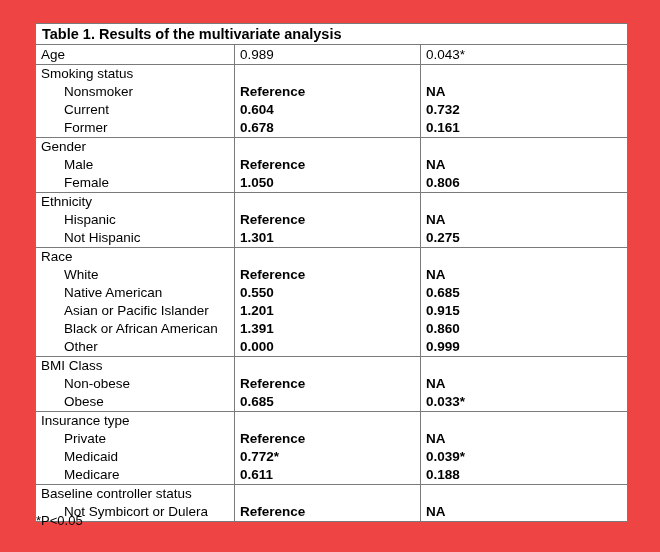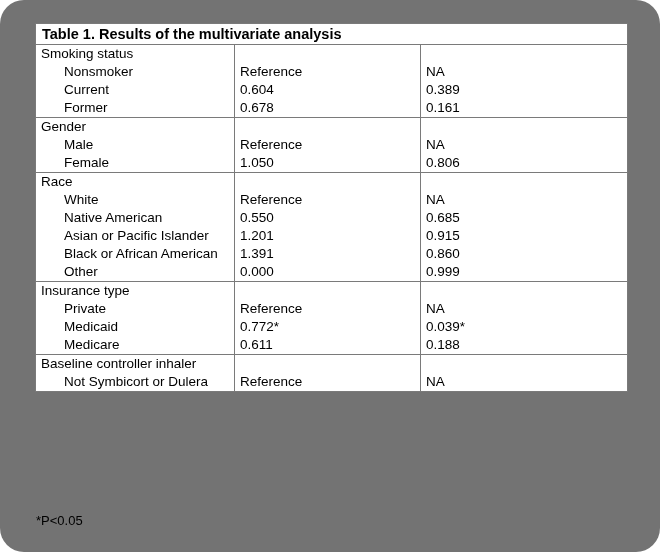--- a/index.html
+++ b/index.html
@@ -13,22 +13,21 @@
     font-family: "Liberation Sans", sans-serif;
     color: #000000;
     -webkit-font-smoothing: antialiased;
     overflow: hidden;
   }
 
   .page {
     position: relative;
     width: 660px;
     height: 552px;
-    background: #737373;
-    border-radius: 24px;
+    background: #ef4444;
   }
 
   .table-wrap {
     position: absolute;
     left: 35px;
     top: 23px;
     width: 592px;
   }
 
   table.results {
@@ -101,20 +100,21 @@
   .val-blank {
     display: block;
     line-height: 18px;
     height: 18px;
   }
   .val {
     display: block;
     line-height: 18px;
     height: 18px;
     white-space: nowrap;
+    font-weight: bold;
   }
 
   
   tr.sep-top > td {
     border-top: 1px solid #6e6e6e;
   }
 
   .footnote {
     position: absolute;
     left: 36px;
@@ -138,38 +138,43 @@
         <col class="c-or">
         <col class="c-p">
       </colgroup>
       <tbody>
 
         <tr class="title-row">
           <td colspan="3">Table 1. Results of the multivariate analysis</td>
         </tr>
 
 
+        <tr class="single-row sep-top">
+          <td>Age</td>
+          <td>0.989</td>
+          <td>0.043*</td>
+        </tr>
 
         <tr class="sep-top">
           <td class="group-cell">
             <span class="grp-label">Smoking status</span>
             <span class="sub-label">Nonsmoker</span>
             <span class="sub-label">Current</span>
             <span class="sub-label">Former</span>
           </td>
           <td class="group-cell">
             <span class="val-blank">&nbsp;</span>
             <span class="val">Reference</span>
             <span class="val">0.604</span>
             <span class="val">0.678</span>
           </td>
           <td class="group-cell">
             <span class="val-blank">&nbsp;</span>
             <span class="val">NA</span>
-            <span class="val">0.389</span>
+            <span class="val">0.732</span>
             <span class="val">0.161</span>
           </td>
         </tr>
 
         <tr class="sep-top">
           <td class="group-cell">
             <span class="grp-label">Gender</span>
             <span class="sub-label">Male</span>
             <span class="sub-label">Female</span>
           </td>
@@ -178,20 +183,37 @@
             <span class="val">Reference</span>
             <span class="val">1.050</span>
           </td>
           <td class="group-cell">
             <span class="val-blank">&nbsp;</span>
             <span class="val">NA</span>
             <span class="val">0.806</span>
           </td>
         </tr>
 
+        <tr class="sep-top">
+          <td class="group-cell">
+            <span class="grp-label">Ethnicity</span>
+            <span class="sub-label">Hispanic</span>
+            <span class="sub-label">Not Hispanic</span>
+          </td>
+          <td class="group-cell">
+            <span class="val-blank">&nbsp;</span>
+            <span class="val">Reference</span>
+            <span class="val">1.301</span>
+          </td>
+          <td class="group-cell">
+            <span class="val-blank">&nbsp;</span>
+            <span class="val">NA</span>
+            <span class="val">0.275</span>
+          </td>
+        </tr>
 
         <tr class="sep-top">
           <td class="group-cell">
             <span class="grp-label">Race</span>
             <span class="sub-label">White</span>
             <span class="sub-label">Native American</span>
             <span class="sub-label">Asian or Pacific Islander</span>
             <span class="sub-label">Black or African American</span>
             <span class="sub-label">Other</span>
           </td>
@@ -206,20 +228,37 @@
           <td class="group-cell">
             <span class="val-blank">&nbsp;</span>
             <span class="val">NA</span>
             <span class="val">0.685</span>
             <span class="val">0.915</span>
             <span class="val">0.860</span>
             <span class="val">0.999</span>
           </td>
         </tr>
 
+        <tr class="sep-top">
+          <td class="group-cell">
+            <span class="grp-label">BMI Class</span>
+            <span class="sub-label">Non-obese</span>
+            <span class="sub-label">Obese</span>
+          </td>
+          <td class="group-cell">
+            <span class="val-blank">&nbsp;</span>
+            <span class="val">Reference</span>
+            <span class="val">0.685</span>
+          </td>
+          <td class="group-cell">
+            <span class="val-blank">&nbsp;</span>
+            <span class="val">NA</span>
+            <span class="val">0.033*</span>
+          </td>
+        </tr>
 
 
         <tr class="sep-top">
           <td class="group-cell">
             <span class="grp-label">Insurance type</span>
             <span class="sub-label">Private</span>
             <span class="sub-label">Medicaid</span>
             <span class="sub-label">Medicare</span>
           </td>
           <td class="group-cell">
@@ -231,21 +270,21 @@
           <td class="group-cell">
             <span class="val-blank">&nbsp;</span>
             <span class="val">NA</span>
             <span class="val">0.039*</span>
             <span class="val">0.188</span>
           </td>
         </tr>
 
         <tr class="sep-top">
           <td class="group-cell">
-            <span class="grp-label">Baseline controller inhaler</span>
+            <span class="grp-label">Baseline controller status</span>
             <span class="sub-label">Not Symbicort or Dulera</span>
 
           </td>
           <td class="group-cell">
             <span class="val-blank">&nbsp;</span>
             <span class="val">Reference</span>
 
           </td>
           <td class="group-cell">
             <span class="val-blank">&nbsp;</span>

